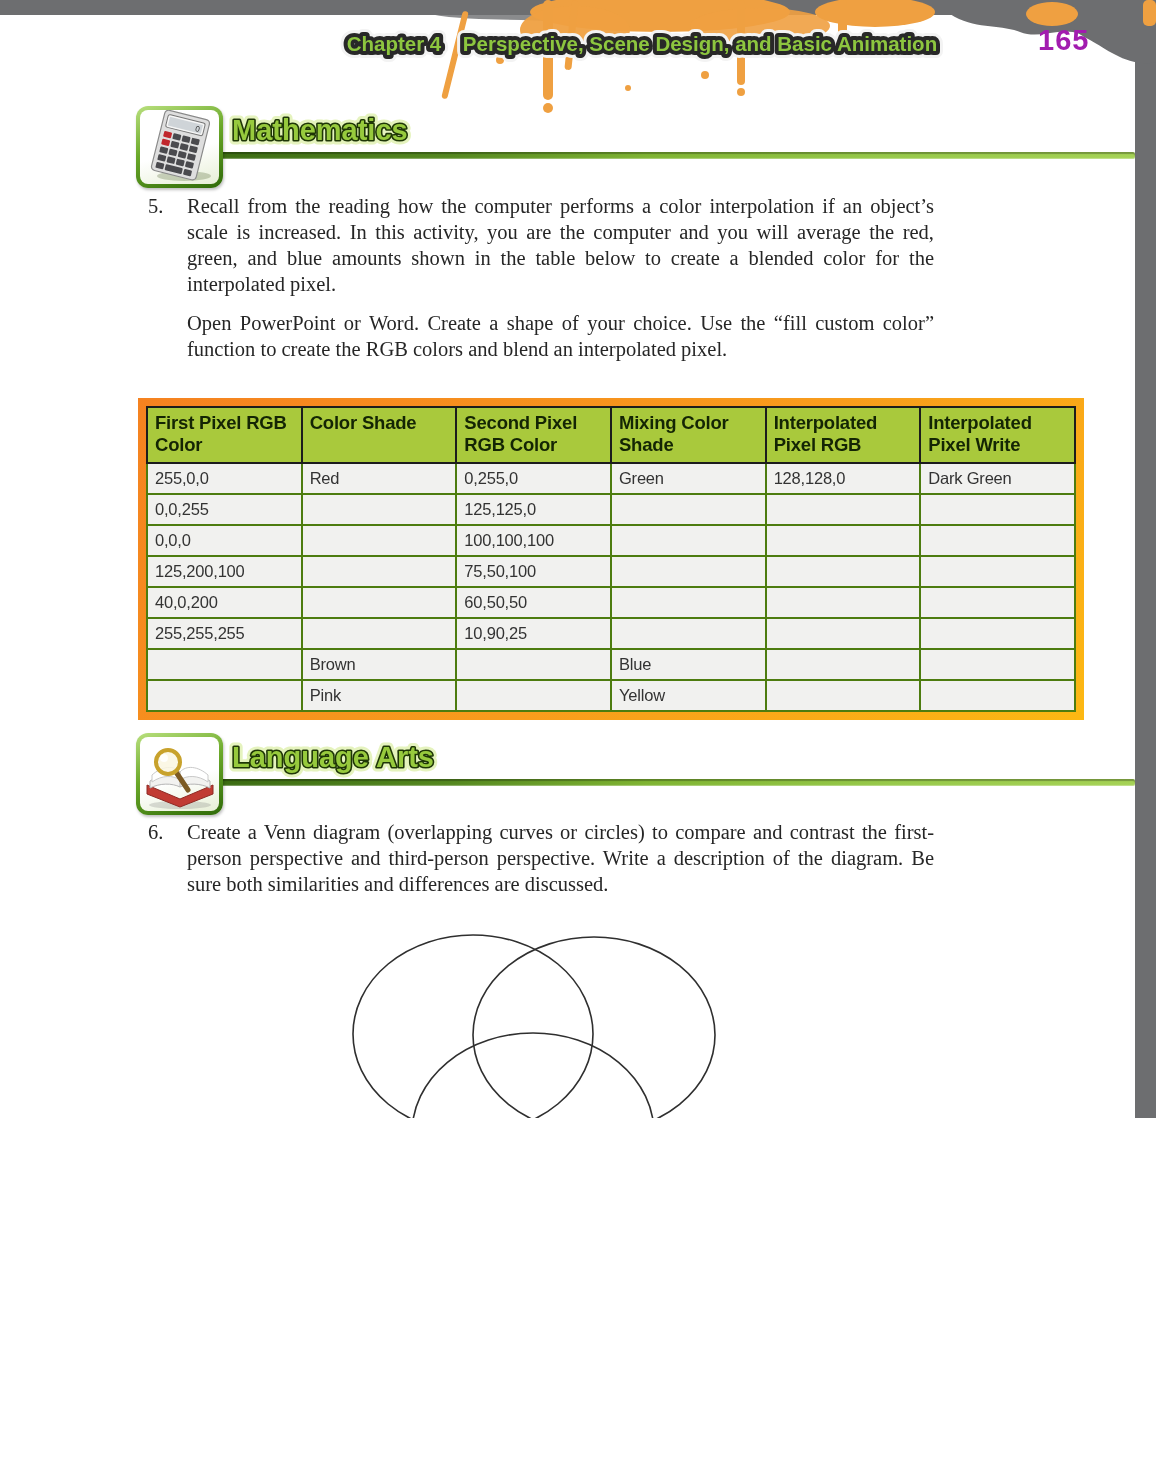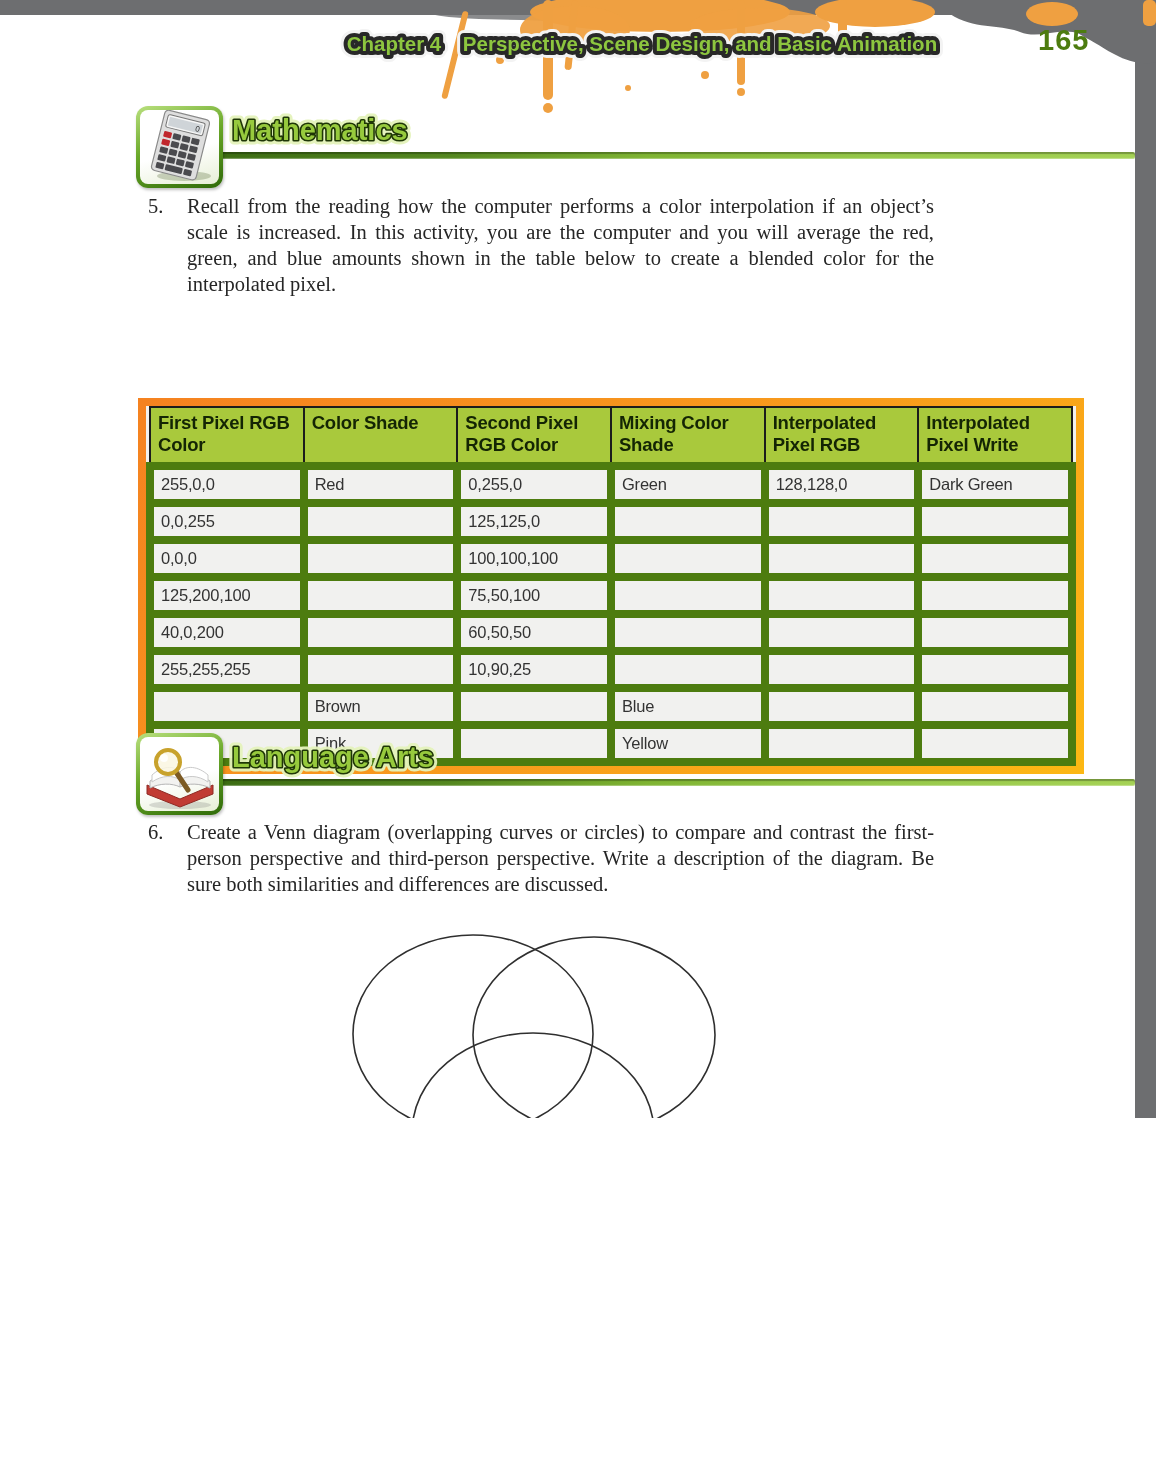--- a/index.html
+++ b/index.html
@@ -7,21 +7,21 @@
         font-family:"Liberation Sans",sans-serif;}
 
   
   .top-bar{position:absolute;left:0;top:0;width:1156px;height:15px;background:#6d6e70;}
   .right-bar{position:absolute;left:1135px;top:0;width:21px;height:1474px;background:#6d6e70;}
   .bottom-bar{position:absolute;left:0;top:1448px;width:1156px;height:26px;background:#6d6e70;}
 
   .decor-svg{position:absolute;left:0;top:0;pointer-events:none;}
 
   .page-number{position:absolute;left:1038px;top:24px;font-size:29px;font-weight:bold;
-               color:#4d7c0f;letter-spacing:1px;}
+               color:#a21caf;letter-spacing:1px;}
 
   
   .section-rule{position:absolute;height:7px;width:977px;left:158px;border-radius:2px;
     background:linear-gradient(90deg,#35640f 0%,#558820 30%,#7fb432 50%,#97c94a 75%,#a5d255 100%);
     box-shadow:inset 0 2px 1px rgba(0,0,0,.28), inset 0 -1px 1px rgba(255,255,255,.35);}
   #math-rule{top:152px;}
   #la-rule{top:779px;}
 
   
   .icon-box{position:absolute;width:87px;height:82px;border-radius:12px;
@@ -47,21 +47,21 @@
   .item .body p:last-child{margin-bottom:0;}
 
   
   .table-frame{position:absolute;left:138px;top:398px;width:946px;box-sizing:border-box;
     padding:8px;background:linear-gradient(135deg,#f58220 0%,#f89c1c 55%,#fcb813 100%);}
   table.rgb{width:100%;border-collapse:collapse;table-layout:fixed;background:#f1f1ef;
     font-family:"Liberation Sans",sans-serif;}
   table.rgb th{background:#a9c93c;color:#142504;font-size:18.5px;font-weight:bold;line-height:1.18;
     text-align:left;vertical-align:top;padding:4px 4px 6px 7px;border:2px solid #1c1c1c;
     letter-spacing:-0.2px;}
-  table.rgb td{font-size:16.5px;color:#333333;padding:2px 4px 2px 7px;border:8px solid #4d7c0f;
+  table.rgb td{font-size:16.5px;color:#333333;padding:2px 4px 2px 7px;border:2px solid #4d7c0f;
     height:25px;letter-spacing:-0.2px;vertical-align:middle;}
 
   .venn-svg{position:absolute;left:340px;top:925px;}
 </style>
 </head>
 <body>
 
 <div class="page">
 
   <div class="top-bar"></div>
@@ -165,20 +165,21 @@
   <svg class="title-svg" id="math-title-svg" width="380" height="48" font-family="Liberation Sans, sans-serif" font-weight="bold" font-size="29">
     <text x="12" y="34" fill="none" stroke="rgba(228,242,186,0.95)" stroke-width="9" stroke-linejoin="round">Mathematics</text>
     <text x="12" y="34" fill="none" stroke="#1e3606" stroke-width="3.2" stroke-linejoin="round">Mathematics</text>
     <text x="12" y="34" fill="#97ca3d">Mathematics</text>
   </svg>
 
   <div class="item" id="item-5">
     <span class="num">5.</span>
     <div class="body">
       <p>Recall from the reading how the computer performs a color interpolation if an object’s scale is increased. In this activity, you are the computer and you will average the red, green, and blue amounts shown in the table below to create a blended color for the interpolated pixel.</p>
+      <p>Open PowerPoint or Word. Create a shape of your choice. Use the “fill custom color” function to create the RGB colors and blend an interpolated pixel.</p>
     </div>
   </div>
 
   <div class="table-frame">
     <table class="rgb">
       <thead>
         <tr>
           <th>First Pixel RGB Color</th>
           <th>Color Shade</th>
           <th>Second Pixel RGB Color</th>

